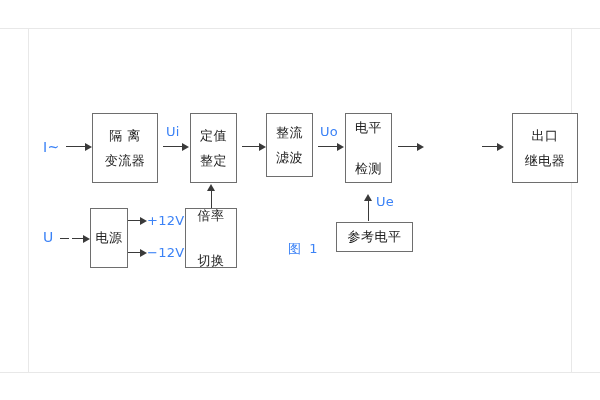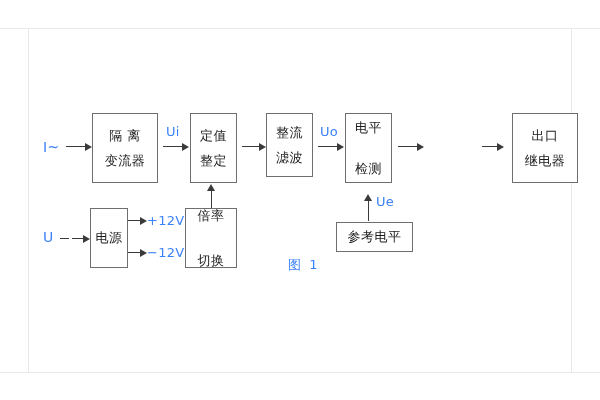--- a/index.html
+++ b/index.html
@@ -67,21 +67,21 @@
     white-space: nowrap;
     letter-spacing: 0.3px;
   }
   #label-i        { left: 43px;  top: 139px; font-size: 14px; }
   #label-u        { left: 43px;  top: 229px; font-size: 14px; }
   #label-ui       { left: 166px; top: 124px; }
   #label-uo       { left: 320px; top: 124px; }
   #label-ue       { left: 376px; top: 194px; }
   #label-p12      { left: 147px; top: 213px; }
   #label-n12      { left: 147px; top: 245px; }
-  #label-fig      { left: 288px; top: 240px; font-size: 13px; letter-spacing: 2px; margin-top: 16px;}
+  #label-fig      { left: 288px; top: 240px; font-size: 13px; letter-spacing: 2px;}
 
   
   .hline {
     position: absolute;
     height: 1px;
     background: #3a3a3a;
   }
   .vline {
     position: absolute;
     width: 1px;

